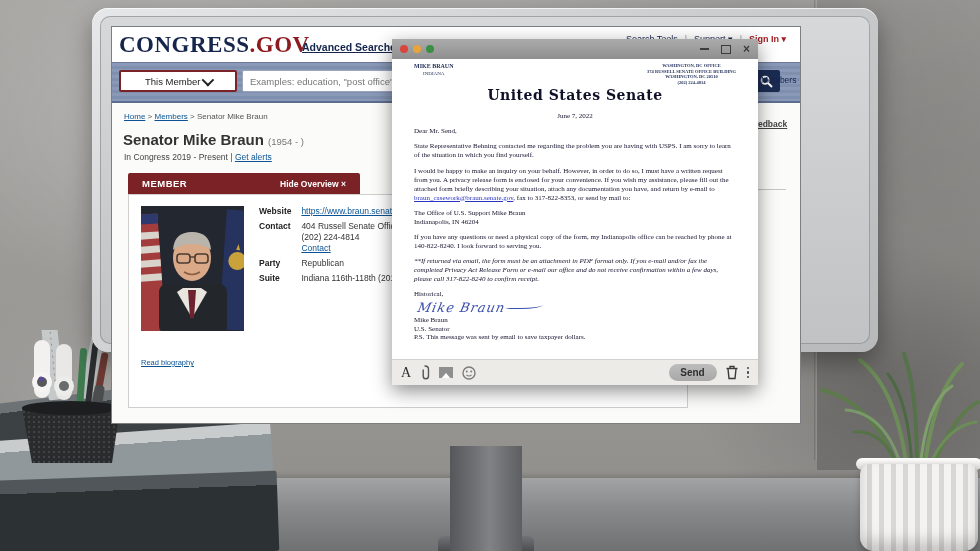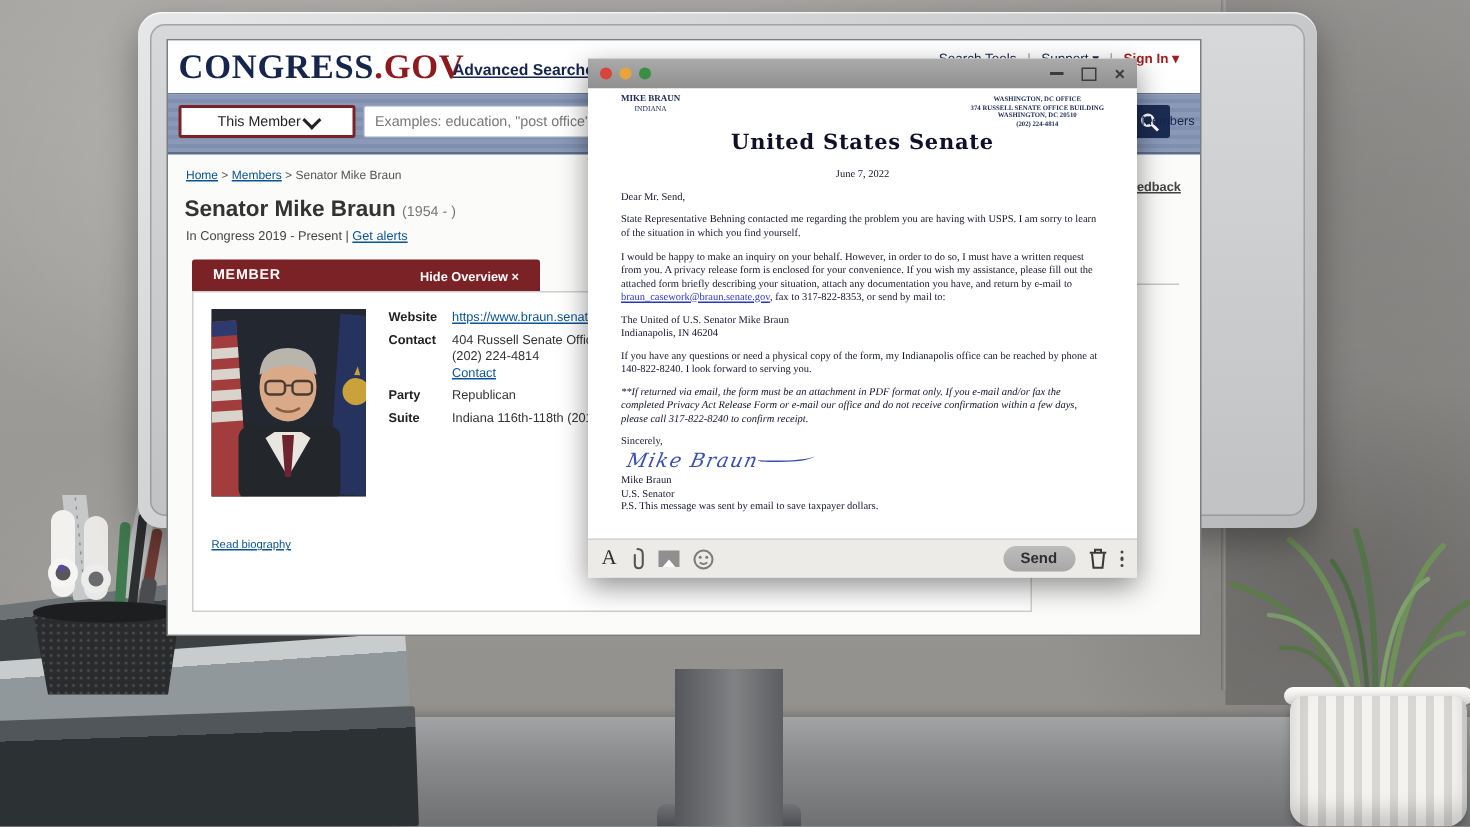--- a/index.html
+++ b/index.html
@@ -328,26 +328,26 @@
               <div>WASHINGTON, DC 20510</div>
               <div>(202) 224-4814</div>
             </div>
           </div>
           <div class="masthead">United States Senate</div>
           <div class="ldate">June 7, 2022</div>
           <p>Dear Mr. Send,</p>
           <p>State Representative Behning contacted me regarding the problem you are having with USPS. I am sorry to learn of the situation in which you find yourself.</p>
           <p><span>I would be happy to make an inquiry on your behalf. However, in order to do so, I must have a written request from you. A privacy release form is enclosed for your convenience. If you wish my assistance, please fill out the attached form briefly describing your situation, attach any documentation you have, and return by e-mail to </span><a href="#">braun_casework@braun.senate.gov</a><span>, fax to 317-822-8353, or send by mail to:</span></p>
           <div class="addr">
-            <div>The United of U.S. Senator Mike Braun</div>
+            <div>The Office of U.S. Support Mike Braun</div>
             <div>Indianapolis, IN 46204</div>
           </div>
           <p>If you have any questions or need a physical copy of the form, my Indianapolis office can be reached by phone at 140-822-8240. I look forward to serving you.</p>
           <p class="ital">**If returned via email, the form must be an attachment in PDF format only. If you e-mail and/or fax the completed Privacy Act Release Form or e-mail our office and do not receive confirmation within a few days, please call 317-822-8240 to confirm receipt.</p>
-          <div class="closing">Sincerely,</div>
+          <div class="closing">Historical,</div>
           <div><span class="sig">Mike Braun</span><span class="sig-flourish"></span></div>
           <div class="signed">Mike Braun</div>
           <div class="signed">U.S. Senator</div>
           <div class="signed">P.S. This message was sent by email to save taxpayer dollars.</div>
         </div>
 
         <div class="compose-bar">
           <span class="fmt-a">A</span>
           <svg width="10" height="15" viewBox="0 0 10 15">
             <path d="M5,1 C7.2,1 8.5,2.4 8.5,4.5 L8.5,11 C8.5,12.6 7.4,13.8 5.8,13.8 C4.2,13.8 3.2,12.6 3.2,11 L3.2,5" fill="none" stroke="#555" stroke-width="1.4" stroke-linecap="round"></path>

